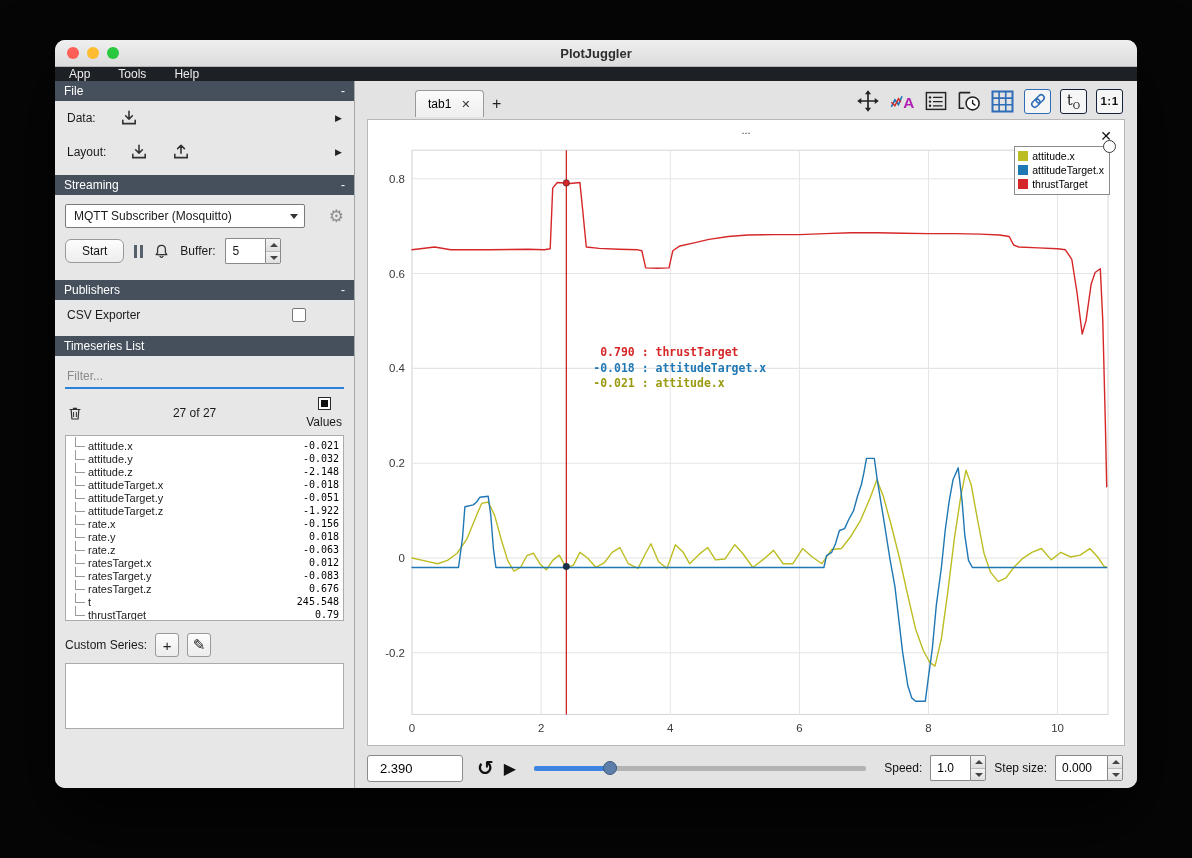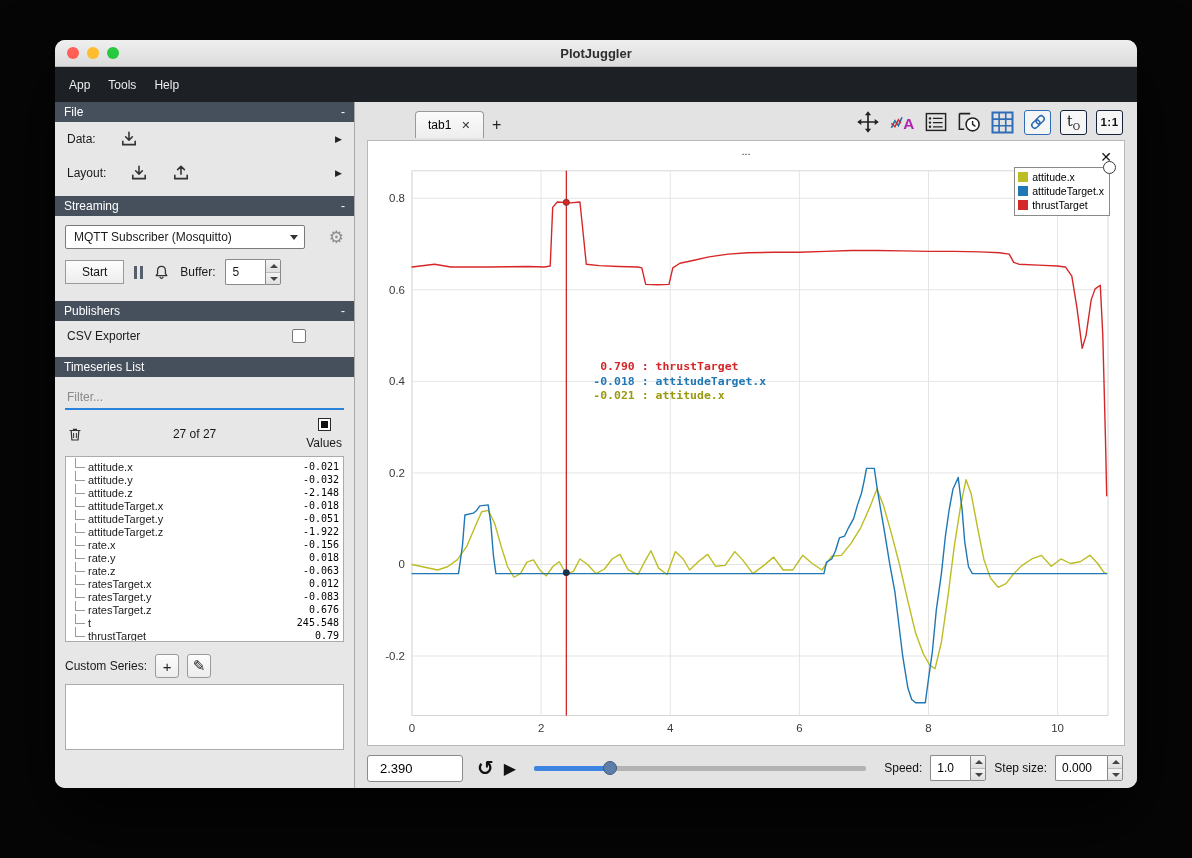--- a/index.html
+++ b/index.html
@@ -6,36 +6,36 @@
   html,body { width:1192px; height:858px; background:#060606; font-family:"Liberation Sans","DejaVu Sans",sans-serif; }
   .window { position:absolute; left:55px; top:40px; width:1082px; height:748px; border-radius:10px; overflow:hidden;
             background:#e6e6e6; box-shadow:0 30px 70px rgba(0,0,0,.85); display:flex; flex-direction:column; }
   
   .titlebar { height:27px; background:linear-gradient(#efefef,#dcdcdc); border-bottom:1px solid #b6b6b6; position:relative; flex:0 0 auto; }
   .traffic { position:absolute; left:12px; top:7px; display:flex; gap:8px; }
   .traffic span { width:12px; height:12px; border-radius:50%; display:block; }
   .tl-close{ background:#ff5f57; } .tl-min{ background:#febc2e; } .tl-max{ background:#28c840; }
   .win-title { text-align:center; line-height:27px; font-size:13px; font-weight:bold; color:#2e2e2e; }
   
-  .menubar { height:35px; background:#1d2126; color:#ececec; display:flex; align-items:center; gap:2px; padding-left:6px; font-size:12px; flex:0 0 auto; }
+  .menubar { height:14px; background:#1d2126; color:#ececec; display:flex; align-items:center; gap:12px; padding-left:6px; font-size:12px; flex:0 0 auto; }
   .menubar span { padding:2px 8px; cursor:default; }
   
   .content { flex:1; display:flex; min-height:0; }
   .sidebar { width:300px; flex:0 0 300px; background:#e7e7e7; border-right:1px solid #a8a8a8; font-size:12px; color:#1a1a1a; display:flex; flex-direction:column; }
   .sec-head { background:#46505c; color:#fff; padding:3px 9px; display:flex; justify-content:space-between; align-items:center; font-size:12px; margin-top:6px; }
   .sec-head:first-child { margin-top:0; }
   .row { display:flex; align-items:center; gap:24px; padding:8px 12px; }
   .chev { margin-left:auto; font-size:9px; color:#222; }
   .icon-btn { display:inline-flex; align-items:center; justify-content:center; }
   .combo-row { padding:9px 10px 4px 10px; }
   .combo { flex:1; height:24px; background:#fff; border:1px solid #7a7a7a; border-radius:2px; display:flex; align-items:center; padding:0 8px; position:relative; }
   .combo .arrow { position:absolute; right:6px; top:9px; width:0; height:0; border-left:4px solid transparent; border-right:4px solid transparent; border-top:5px solid #333; }
   .gear { font-size:17px; color:#8d8d8d; line-height:1; }
   .stream-row { padding:6px 10px 10px 10px; gap:10px; }
-  .btn { background:linear-gradient(#fdfdfd,#ededed); border:1px solid #9a9a9a; border-radius:0; padding:4px 16px; font-size:12px; color:#111; }
+  .btn { background:linear-gradient(#fdfdfd,#ededed); border:1px solid #9a9a9a; border-radius:6px; padding:4px 16px; font-size:12px; color:#111; }
   .pause { display:flex; gap:3px; }
   .pause i { display:block; width:3px; height:13px; background:#55606c; }
   .spin { display:flex; height:26px; }
   .spin .val { background:#fff; border:1px solid #8a8a8a; border-right:none; border-radius:2px 0 0 2px; display:flex; align-items:center; padding:0 6px; min-width:40px; font-size:12px; }
   .spin .btns { width:16px; display:flex; flex-direction:column; border:1px solid #8a8a8a; border-radius:0 2px 2px 0; overflow:hidden; }
   .spin .btns b { flex:1; background:linear-gradient(#f4f4f4,#dfdfdf); position:relative; border-bottom:1px solid #bbb; }
   .spin .btns b:last-child { border-bottom:none; }
   .spin .btns b::after { content:""; position:absolute; left:4px; top:4px; border-left:4px solid transparent; border-right:4px solid transparent; }
   .spin .btns b.up::after { border-bottom:4px solid #444; }
   .spin .btns b.dn::after { border-top:4px solid #444; }

